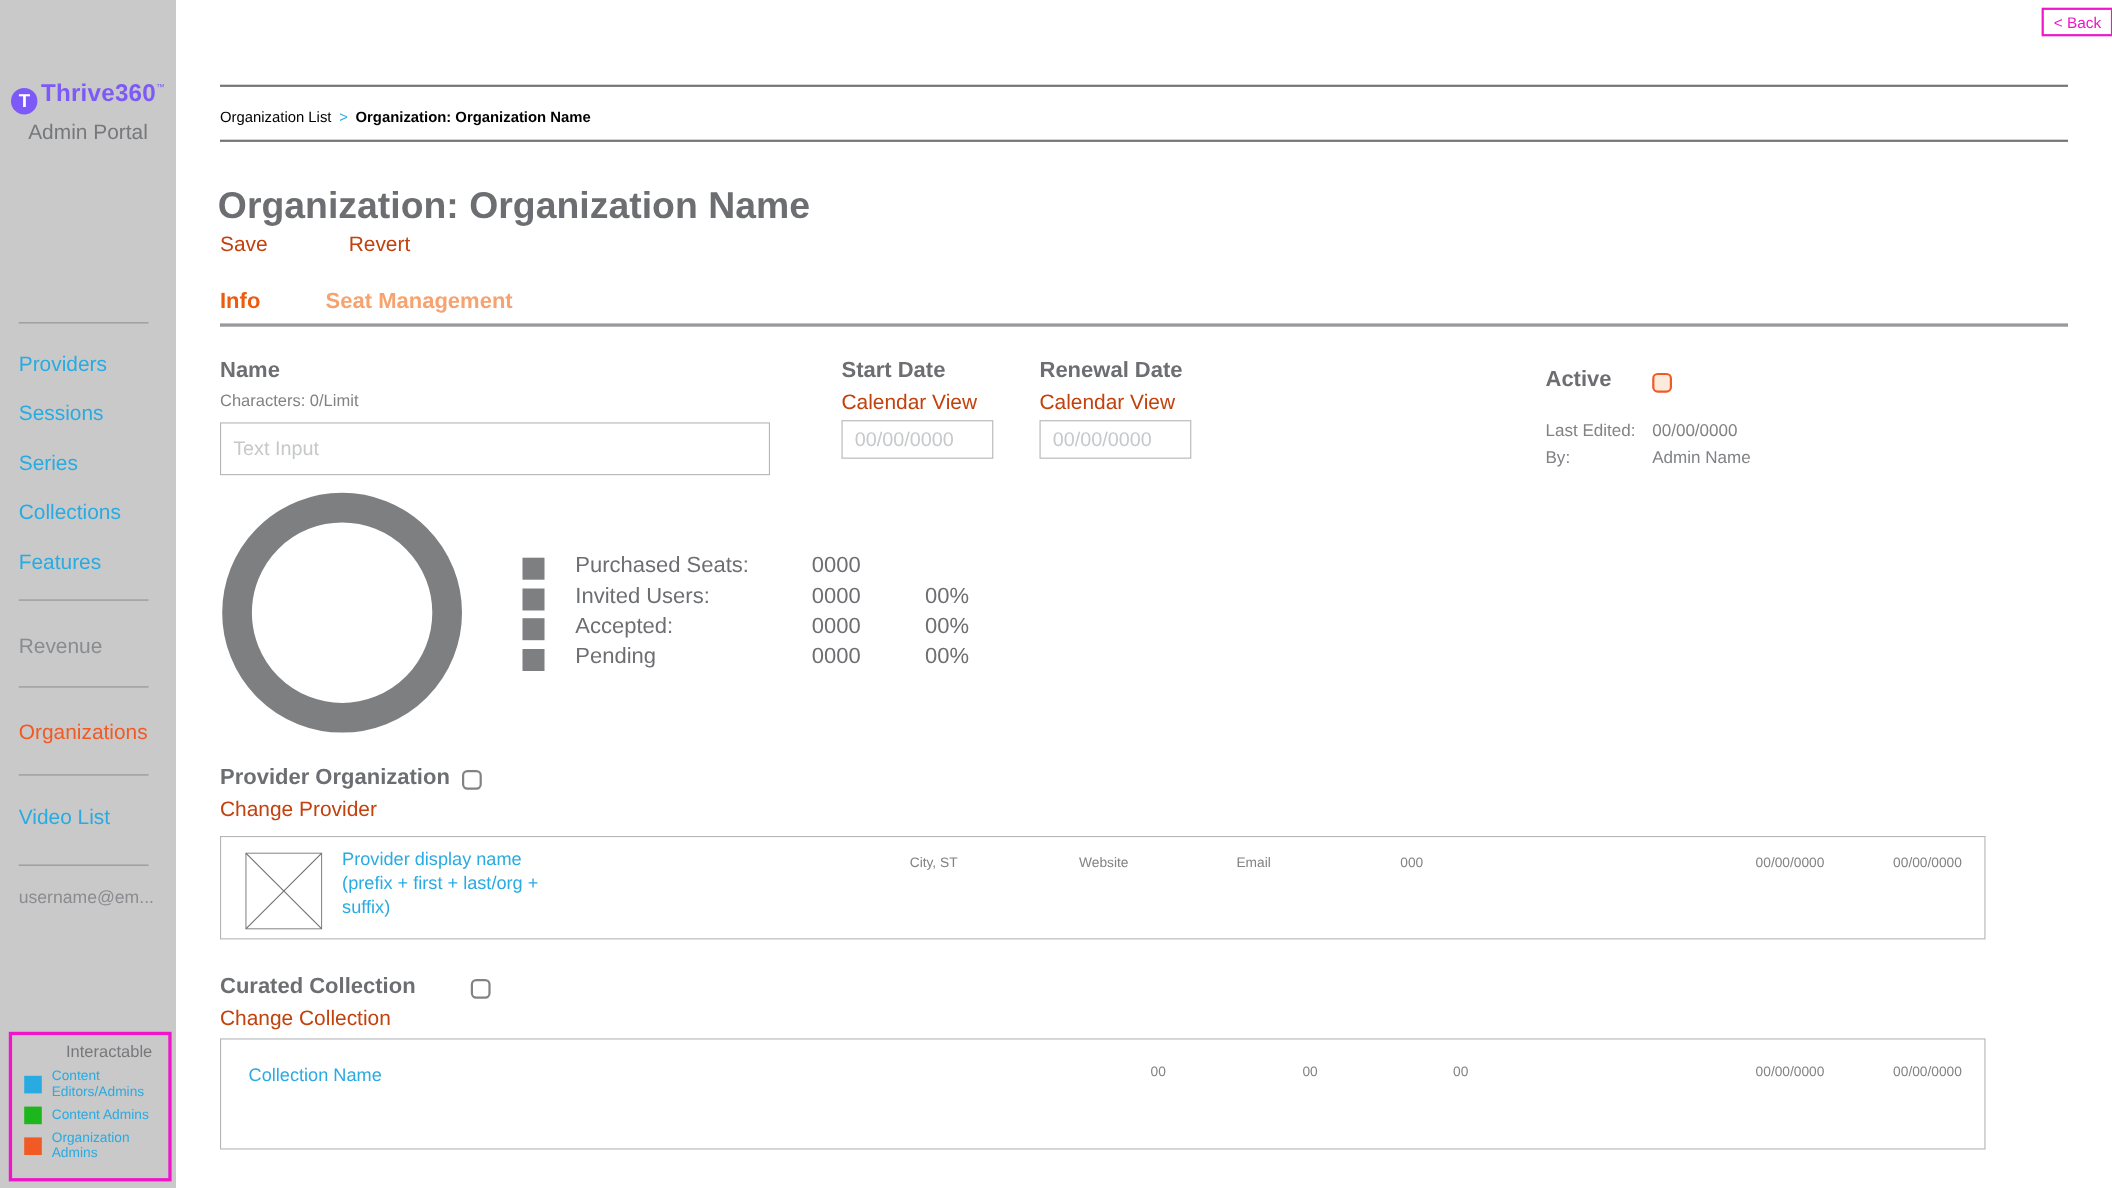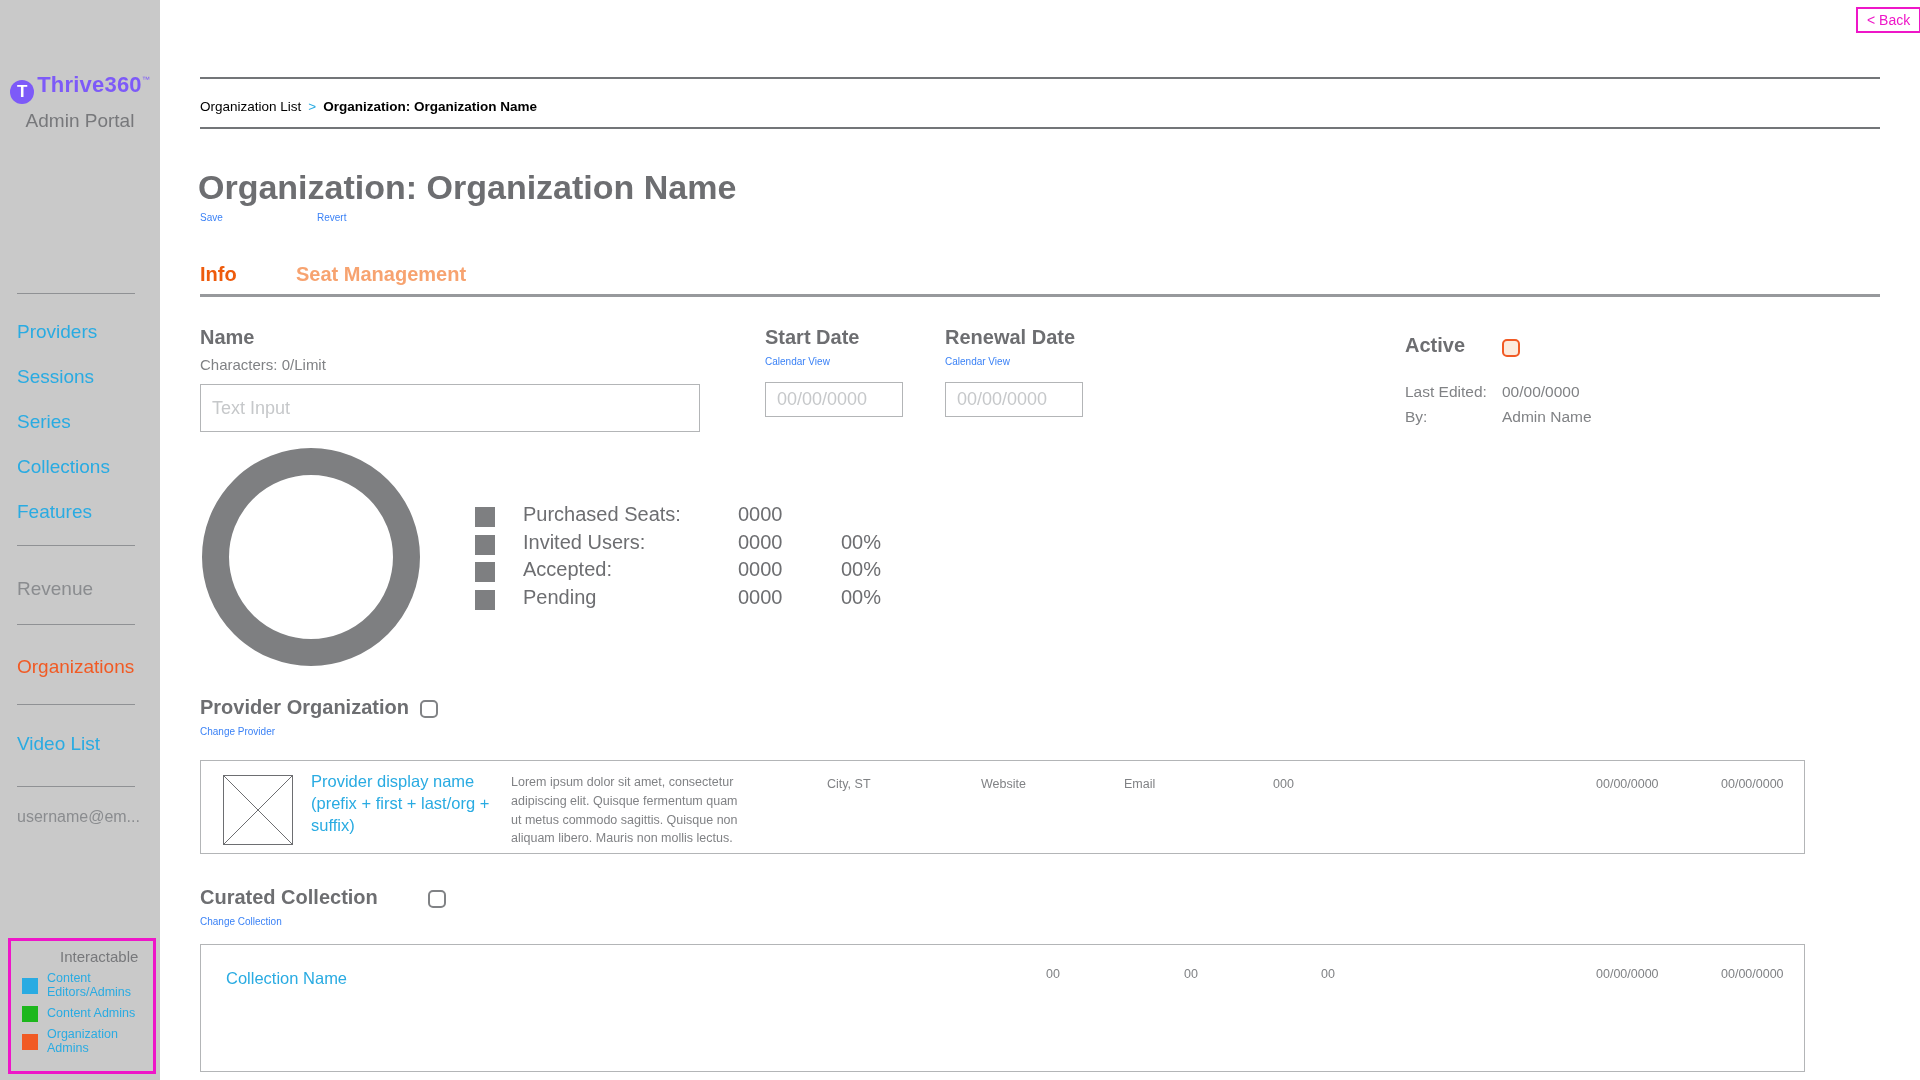--- a/index.html
+++ b/index.html
@@ -47,21 +47,21 @@
   .rule-top { top:77px; }
   .rule-bc { top:127px; }
   .rule-tabs { top:294px; border-top:3px solid #97999c; }
 
   .breadcrumb { position:absolute; left:200px; top:99px; font-size:13.5px; color:#29abe2; white-space:nowrap; }
   .breadcrumb a { color:#000000; text-decoration:none; cursor:pointer; }
   .bc-sep { margin:0 7px; }
   .bc-current { font-weight:bold; }
 
   .page-title { position:absolute; left:198px; top:168px; font-size:34px; font-weight:600; color:#6d6e71; white-space:nowrap; }
-  .link-orange { color:#3b82f6; text-decoration:none; cursor:pointer; font-size:10px; white-space:nowrap; }
+  .link-orange { color:#c2410c; text-decoration:none; cursor:pointer; font-size:19px; white-space:nowrap; }
   .save-link { position:absolute; left:200px; top:212px; }
   .revert-link { position:absolute; left:317px; top:212px; }
 
   .tab { position:absolute; top:263px; font-size:20px; font-weight:bold; text-decoration:none; cursor:pointer; white-space:nowrap; }
   .tab-active { left:200px; color:#ee5b0c; }
   .tab-inactive { left:296px; color:#f7a370; }
 
   
   .field-label { font-size:20px; font-weight:600; color:#6d6e71; white-space:nowrap; }
   .helper { font-size:15px; color:#808285; white-space:nowrap; }
@@ -82,21 +82,21 @@
     border:27px solid #7e7f81; border-radius:50%; background:transparent;
   }
   .seats { position:absolute; left:475px; top:503px; display:grid;
     grid-template-columns:20px 187px 75px 60px; column-gap:28px; grid-auto-rows:27.5px; }
   .seat-sq { width:20px; height:20px; background:#7e7f81; margin-top:4px; }
   .seat-label, .seat-value, .seat-pct { font-size:20px; color:#6d6e71; white-space:nowrap; }
 
   
   .card { position:absolute; left:200px; width:1605px; background:#ffffff; border:1px solid #b3b5b7; }
   .provider-card { top:760px; height:94px; }
-  .collection-card { top:944px; height:128px; }
+  .collection-card { top:944px; height:101px; }
   .img-ph { position:absolute; left:22px; top:14px; width:70px; height:70px; }
   .card-link { color:#29abe2; text-decoration:none; cursor:pointer; }
   .card-small { font-size:12.5px; color:#808285; white-space:nowrap; }
 </style>
 </head>
 <body>
 
 <aside class="sidebar">
   <div class="logo-row">
     <span class="logo-badge">T</span><span class="logo-text">Thrive360</span><span class="logo-tm">™</span>
@@ -198,21 +198,20 @@
   <span class="abs checkbox cb-gray" style="left:420px; top:700px"></span>
   <a class="abs link-orange" style="left:200px; top:726px">Change Provider</a>
 
   <div class="card provider-card">
     <svg class="img-ph" viewBox="0 0 70 70">
       <rect x="0.5" y="0.5" width="69" height="69" fill="none" stroke="#6d6e71" stroke-width="1"></rect>
       <line x1="0.5" y1="0.5" x2="69.5" y2="69.5" stroke="#6d6e71" stroke-width="1"></line>
       <line x1="69.5" y1="0.5" x2="0.5" y2="69.5" stroke="#6d6e71" stroke-width="1"></line>
     </svg>
     <a class="abs card-link" style="left:110px; top:10px; width:190px; font-size:16.5px; line-height:1.32">Provider display name (prefix + first + last/org + suffix)</a>
-    <div class="abs" style="left:310px; top:12px; width:240px; font-size:12.5px; line-height:1.5; color:#808285">Lorem ipsum dolor sit amet, consectetur adipiscing elit. Quisque fermentum quam ut metus commodo sagittis. Quisque non aliquam libero. Mauris non mollis lectus.</div>
     <div class="abs card-small" style="left:626px; top:16px">City, ST</div>
     <div class="abs card-small" style="left:780px; top:16px">Website</div>
     <div class="abs card-small" style="left:923px; top:16px">Email</div>
     <div class="abs card-small" style="left:1072px; top:16px">000</div>
     <div class="abs card-small" style="left:1395px; top:16px">00/00/0000</div>
     <div class="abs card-small" style="left:1520px; top:16px">00/00/0000</div>
   </div>
 
   <div class="abs field-label" style="left:200px; top:886px">Curated Collection</div>
   <span class="abs checkbox cb-gray" style="left:428px; top:890px"></span>

